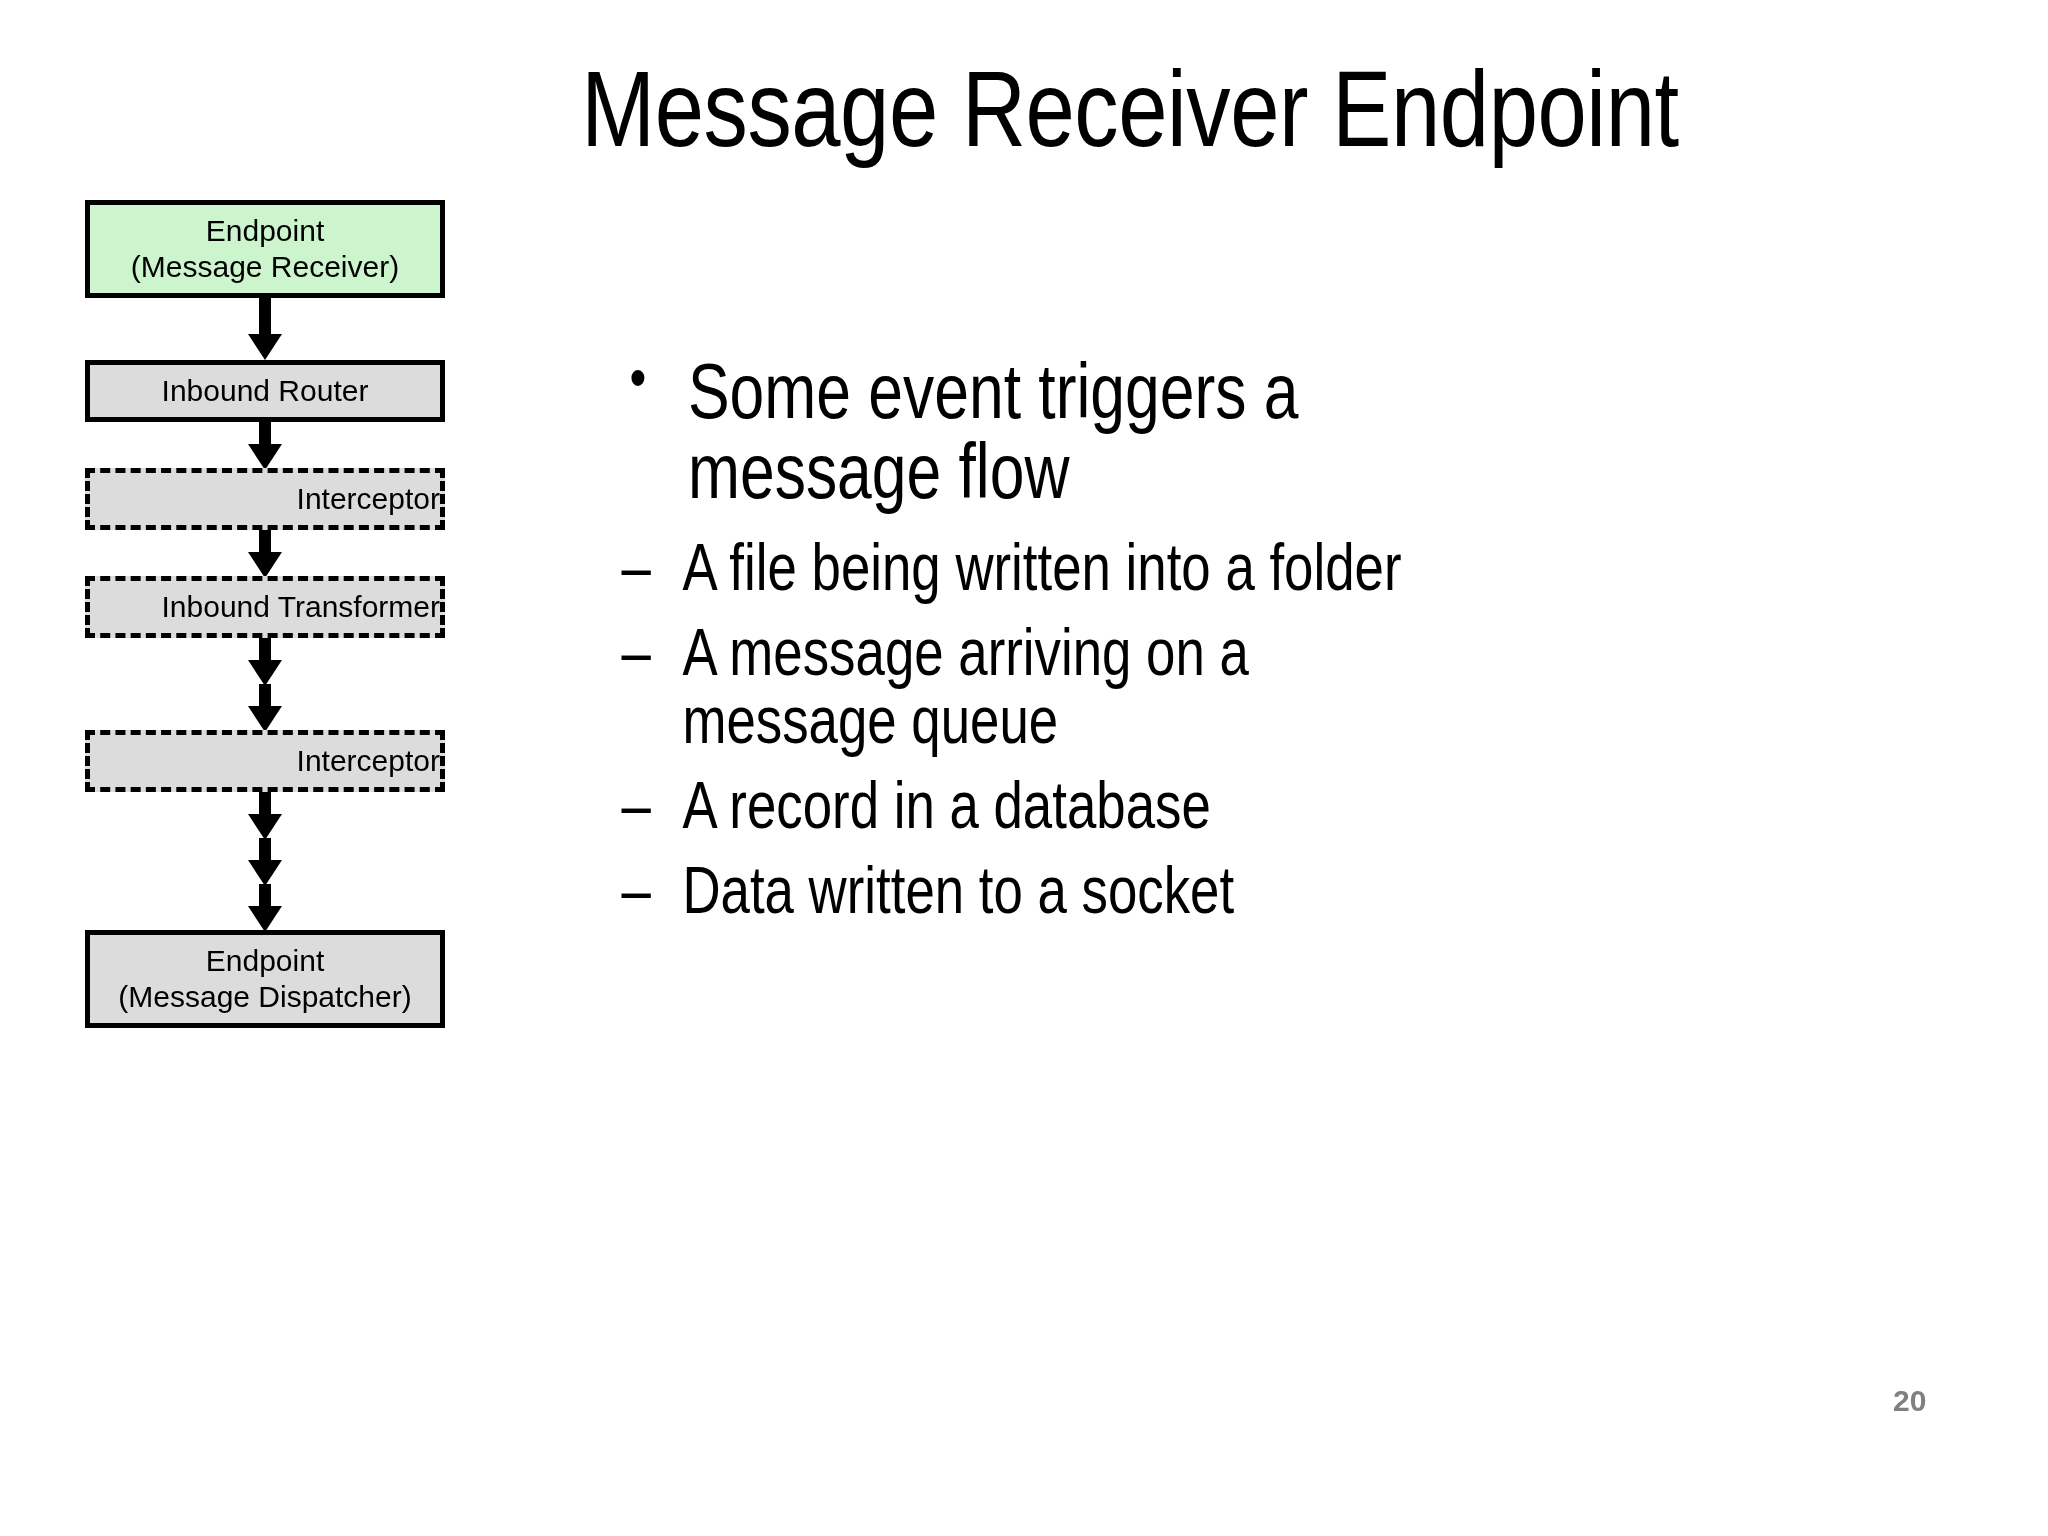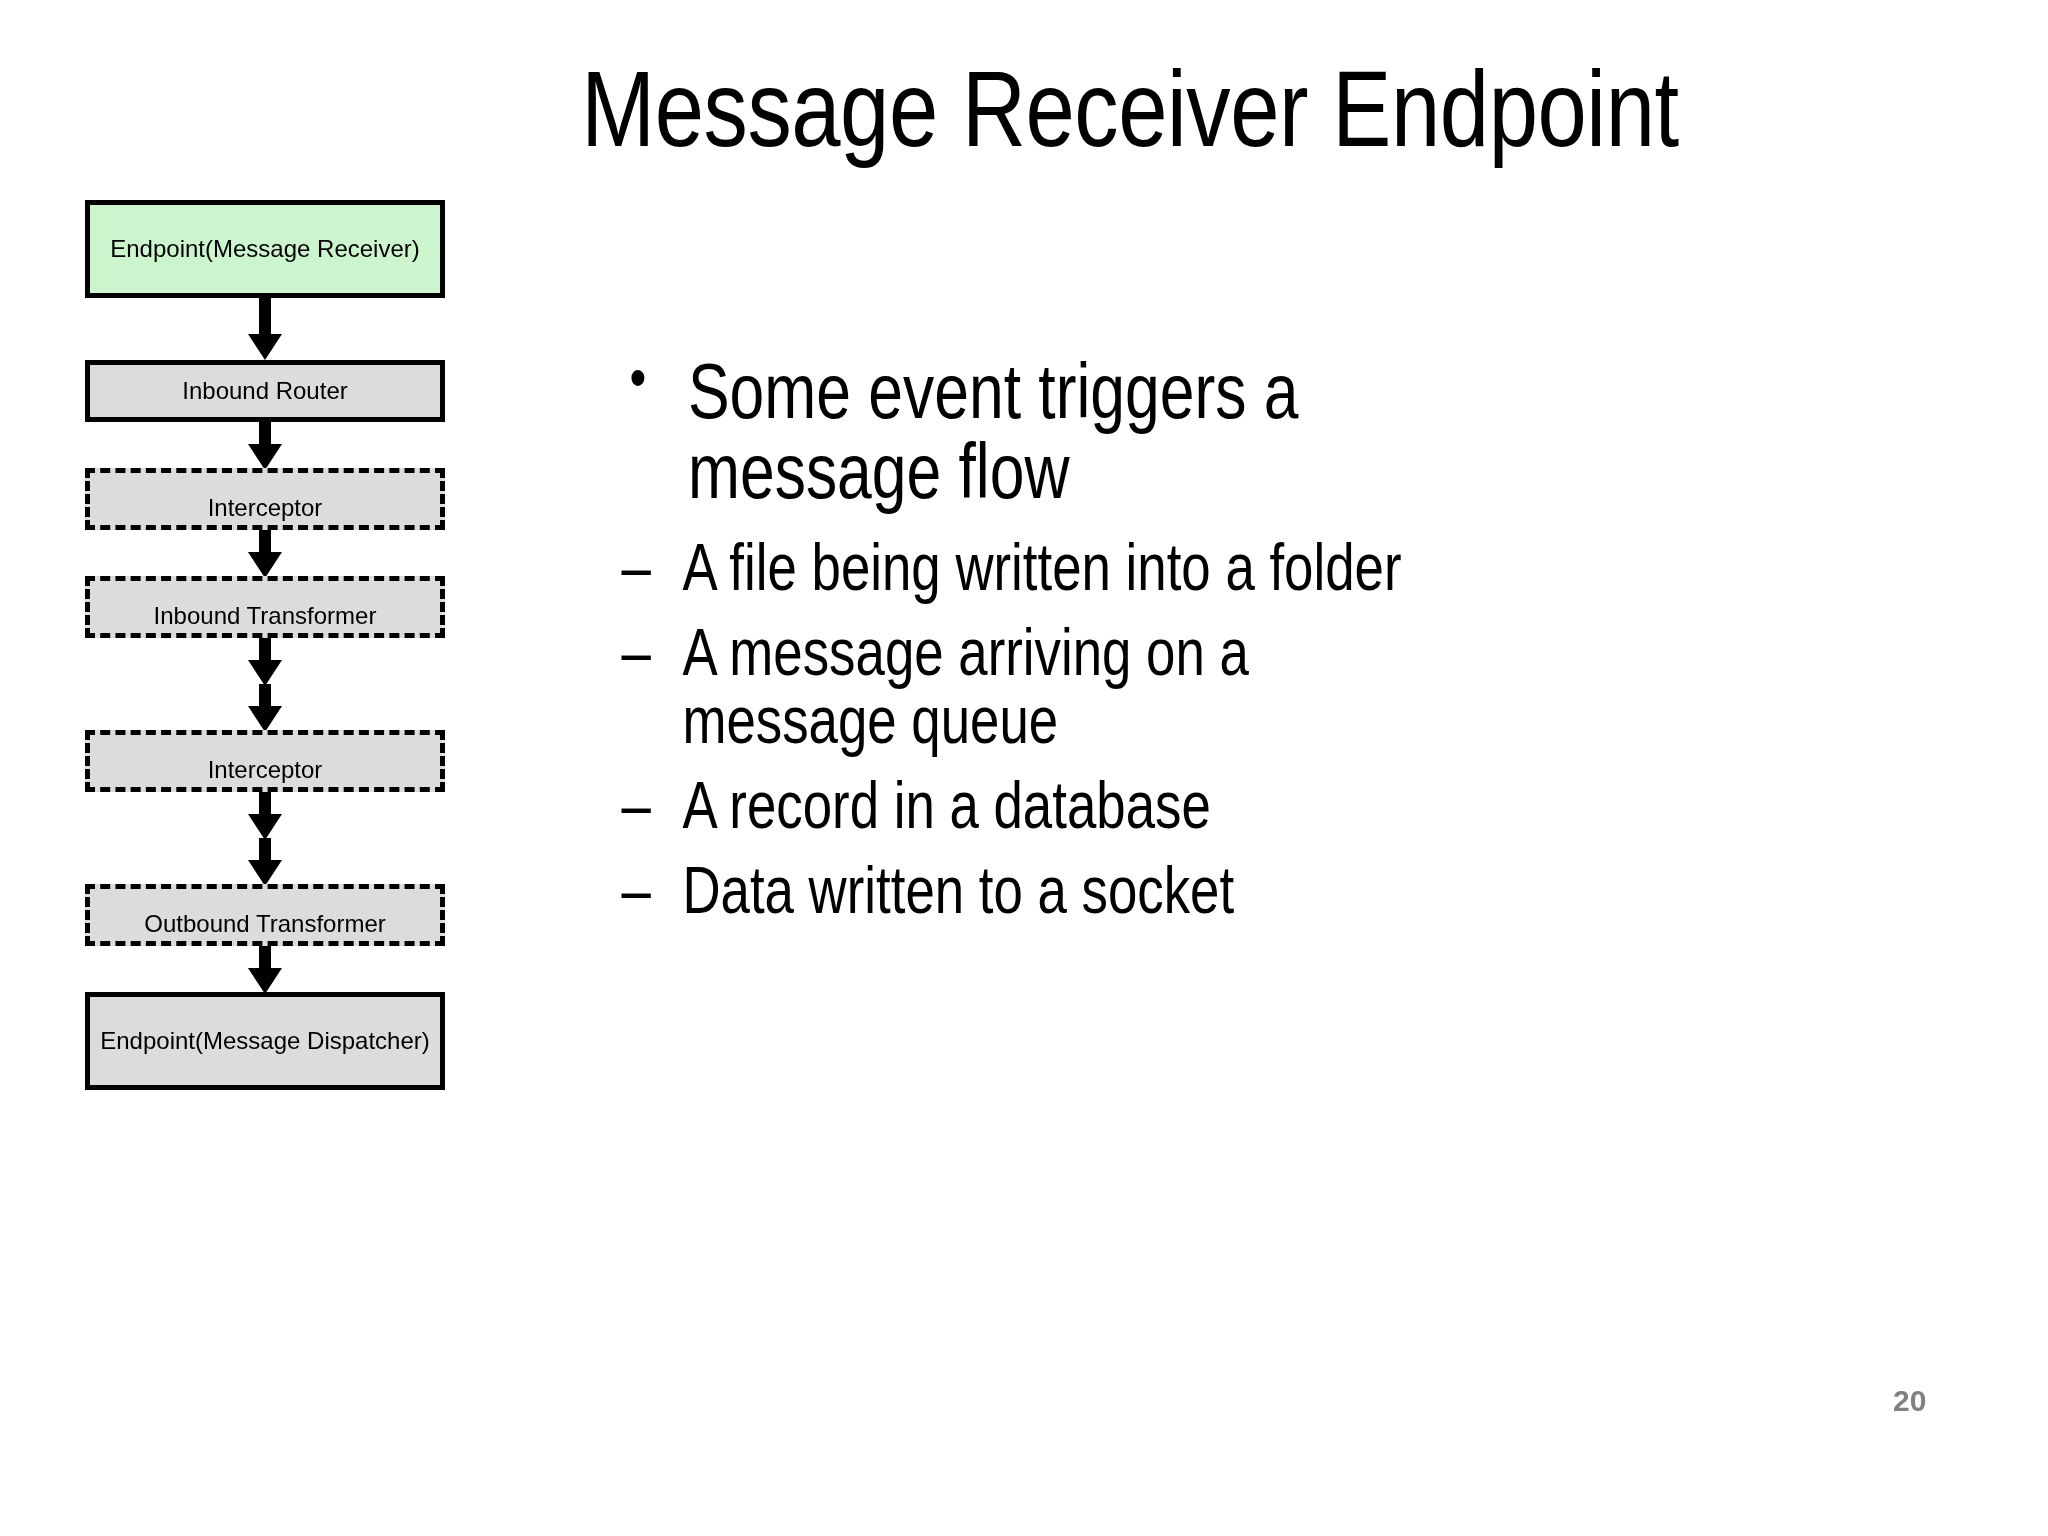--- a/index.html
+++ b/index.html
@@ -41,25 +41,25 @@
     width: 360px;
   }
   .flow-box {
     position: relative;
     box-sizing: border-box;
     width: 360px;
     background: #dcdcdc;
     border: 5px solid #000000;
     color: #000000;
     font-family: "Liberation Sans", sans-serif;
-    font-size: 24px;
+    font-size: 30px;
     line-height: 1.20;
     text-align: center;
     display: flex;
-    flex-direction: row;
+    flex-direction: column;
     align-items: center;
     justify-content: center;
     padding: 2px 0;
   }
   .flow-box.green { background: #cdf5cd; }
   .flow-box.dashed {
     border: 5px dashed #000000;
     align-items: flex-end;
   }
   .flow-box.two-line { height: 98px; }
@@ -212,23 +212,20 @@
     <div class="stem"></div>
     <div class="head"></div>
   </div>
 
 
   <div class="connector short">
     <div class="stem"></div>
     <div class="head"></div>
   </div>
 
-  <div class="flow-box dashed one-line">
-    <span class="line">Outbound Transformer</span>
-  </div>
 
   <div class="connector short">
     <div class="stem"></div>
     <div class="head"></div>
   </div>
 
   <div class="flow-box two-line">
     <span class="line">Endpoint</span>
     <span class="line">(Message Dispatcher)</span>
   </div>

